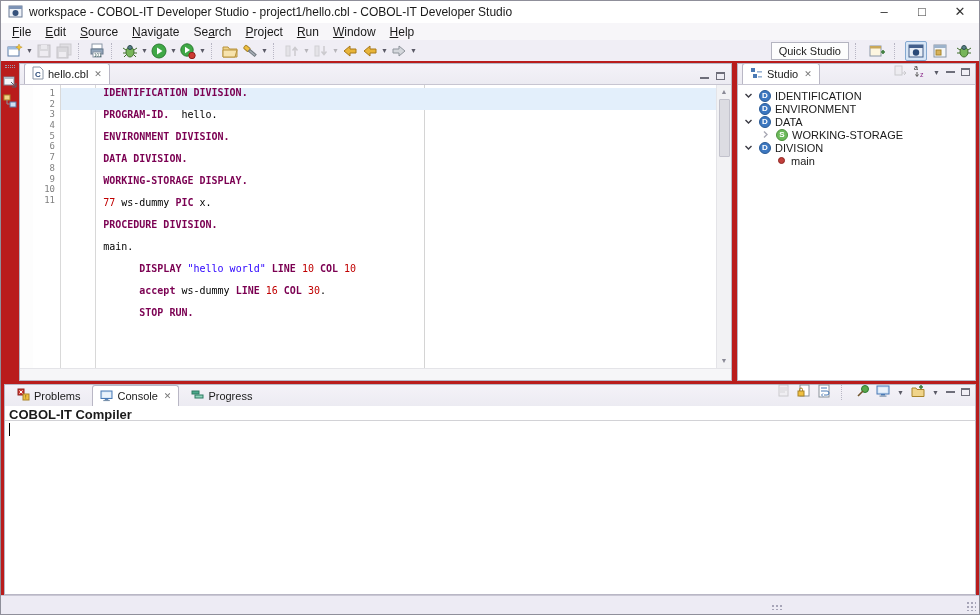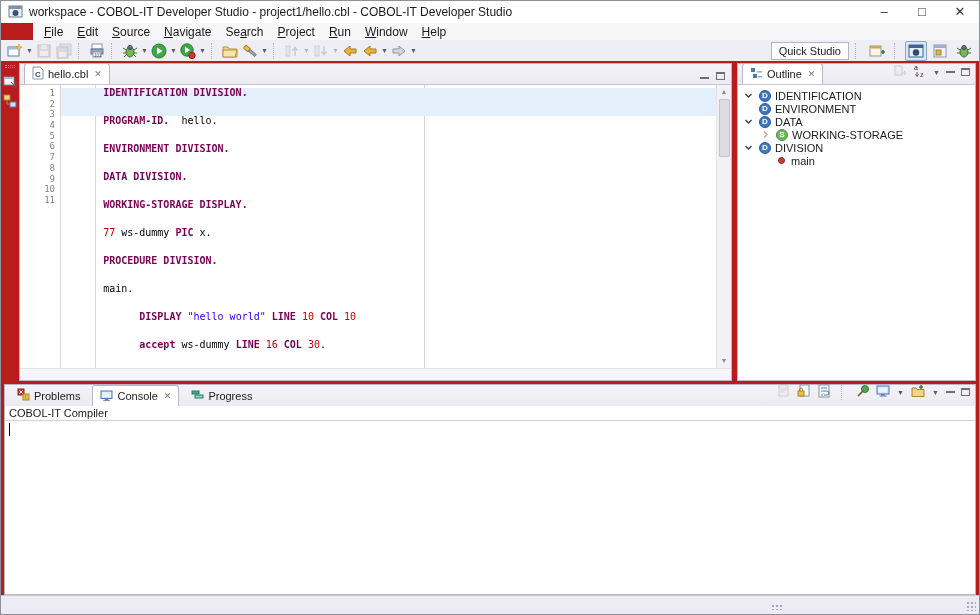--- a/index.html
+++ b/index.html
@@ -7,21 +7,21 @@
   body { font-family: "Liberation Sans", sans-serif; font-size: 11px; color:#1a1a1a; }
   .win { width:980px; height:615px; border:1px solid #8f8f9a; background:#b91c1c; display:flex; flex-direction:column; }
 
   
   .titlebar { height:22px; background:#ffffff; display:flex; align-items:center; padding-left:7px; flex:0 0 22px; }
   .titlebar .title { font-size:12px; margin-left:6px; flex:1; white-space:nowrap; overflow:hidden; }
   .wctl { display:flex; height:22px; }
   .wctl span { width:38px; text-align:center; line-height:22px; font-size:13px; color:#333; }
 
   
-  .menubar { height:17px; background:#f7f6f9; display:flex; align-items:center; padding-left:4px; flex:0 0 17px;margin-left:32px; }
+  .menubar { height:17px; background:#f7f6f9; display:flex; align-items:center; padding-left:4px; flex:0 0 17px; }
   .menubar span.mi { padding:1px 7px; font-size:12px; cursor:default; }
   .menubar u { text-decoration:underline; }
 
   
   .toolbar { height:21px; flex:0 0 21px; display:flex; align-items:center; padding:0 4px; background:#f0eef5; }
   .tbtn { height:20px; min-width:20px; display:flex; align-items:center; justify-content:center; border:1px solid transparent; border-radius:2px; }
   .tbtn svg { display:block; }
   .dd { width:9px; height:20px; display:flex; align-items:center; justify-content:center; color:#5a5a66; font-size:7px; }
   .tsep { width:6px; height:16px; border-left:1px dotted #b8b6c4; margin:0 3px 0 4px; }
   .disabled { opacity:.38; filter:grayscale(1); }
@@ -48,21 +48,21 @@
   .maxi { width:9px; height:8px; border:1px solid #6e6e7a; border-top-width:2px; }
 
   
   .editorbody { flex:1; display:flex; background:#fff; position:relative; overflow:hidden; }
   .annot { width:13px; background:#fdfdfd; }
   .gutter { width:28px; border-right:1px solid #d9d9d9; padding-top:3px; text-align:right; }
   .gutter div { font-family:"DejaVu Sans Mono", monospace; font-size:9px; color:#808080; height:10.7px; line-height:10.7px; padding-right:5px; }
   .codearea { flex:1; position:relative; padding-top:3px; overflow:hidden; }
   .colrule { position:absolute; top:0; bottom:0; left:34px; width:1px; background:#d8d8d8; }
   .marginrule { position:absolute; top:0; bottom:0; left:363px; width:1px; background:#d4d4d4; }
-  .cline { position:relative; z-index:1; height:28px; line-height:10.7px; font-family:"DejaVu Sans Mono", monospace; font-size:10px; white-space:pre; }
+  .cline { position:relative; z-index:1; height:22px; line-height:10.7px; font-family:"DejaVu Sans Mono", monospace; font-size:10px; white-space:pre; }
   .cline.current { background:var(--curline,#e3effb); }
   .kw { color:var(--kw,#7b0052); font-weight:bold; }
   .num { color:var(--num,#c00000); }
   .str { color:var(--str,#2a00ff); }
   .pl { color:#000; }
   .vscroll { width:15px; background:#f2f2f4; border-left:1px solid #e4e4e8; display:flex; flex-direction:column; align-items:center; }
   .varrow { height:14px; font-size:7px; color:#8a8a96; line-height:14px; }
   .vthumb { width:11px; height:58px; background:#dcdce2; border:1px solid #c2c2cc; border-radius:1px; }
   .hscroll { height:12px; flex:0 0 12px; background:#f6f6f8; border-top:1px solid #e4e4e8; }
 
@@ -72,21 +72,21 @@
   .trow { height:13px; display:flex; align-items:center; gap:4px; font-size:11px; }
   .arrowslot { width:13px; text-align:center; flex:0 0 13px; }
   .circ { width:12px; height:12px; border-radius:50%; color:#fff; font-size:8px; font-weight:bold; display:flex; align-items:center; justify-content:center; flex:0 0 12px; }
   .circ.D { background:#3c77c0; border:1px solid #2b5b96; }
   .circ.S { background:#6cba5a; border:1px solid #4f9340; }
   .leafdot { width:7px; height:7px; border-radius:50%; background:#c2403c; border:1px solid #8e2420; margin:0 2px; flex:0 0 7px; }
 
   
   .bottompane { flex:0 0 211px; margin:3px 3px 0 3px; display:flex; flex-direction:column; border:1px solid #b9b7c5; background:#fff; }
   .btabbar { height:21px; flex:0 0 21px; display:flex; align-items:flex-end; background:linear-gradient(#f4f2f8,#ecebf2); }
-  .consolehdr { height:15px; flex:0 0 15px; border-bottom:1px solid #d2d2d6; padding:1px 0 0 4px; font-size:11px; background:#fff; }
+  .consolehdr { height:15px; flex:0 0 15px; border-bottom:1px solid #d2d2d6; padding:1px 0 0 4px; font-size:13px; background:#fff;font-weight:bold; }
   .consolebody { flex:1; background:#fff; position:relative; }
   .caret { position:absolute; left:4px; top:2px; width:1px; height:13px; background:#000; }
 
   
   .statusbar { flex:1; background:#edebf4; border-top:1px solid #c9c7d4; position:relative; }
   .sgrip { position:absolute; left:770px; top:8px; width:12px; height:6px;
            background-image:radial-gradient(circle, #a7a5b8 1px, transparent 1.2px); background-size:4px 4px; }
   .rgrip { position:absolute; right:3px; bottom:3px; width:10px; height:10px;
            background-image:radial-gradient(circle, #a7a5b8 1px, transparent 1.2px); background-size:4px 4px; }
 </style>
@@ -344,21 +344,21 @@
       <div class="tabbar">
         <div class="tab">
           <span>
             <svg width="13" height="13" viewBox="0 0 13 13">
                 <rect x="1" y="1" width="4" height="4" fill="#4a7ab5"></rect>
                 <rect x="7" y="4" width="5" height="1.6" fill="#9ab4d4"></rect>
                 <rect x="3" y="7" width="4" height="4" fill="#4a7ab5"></rect>
                 <rect x="8" y="9" width="4" height="1.6" fill="#9ab4d4"></rect>
               </svg>
           </span>
-          <span>Outline</span>
+          <span>Studio</span>
           <span class="x">✕</span>
         </div>
         <div class="viewtools">
           <span class="disabled">
             <svg width="14" height="14" viewBox="0 0 14 14">
                 <rect x="2" y="2" width="7" height="9" fill="#e8e8ec" stroke="#8a929a"></rect>
                 <path d="M9 9 L13 9 M11 7 L13 9 L11 11" stroke="#8a929a" fill="none"></path>
               </svg>
           </span>
           <span>

